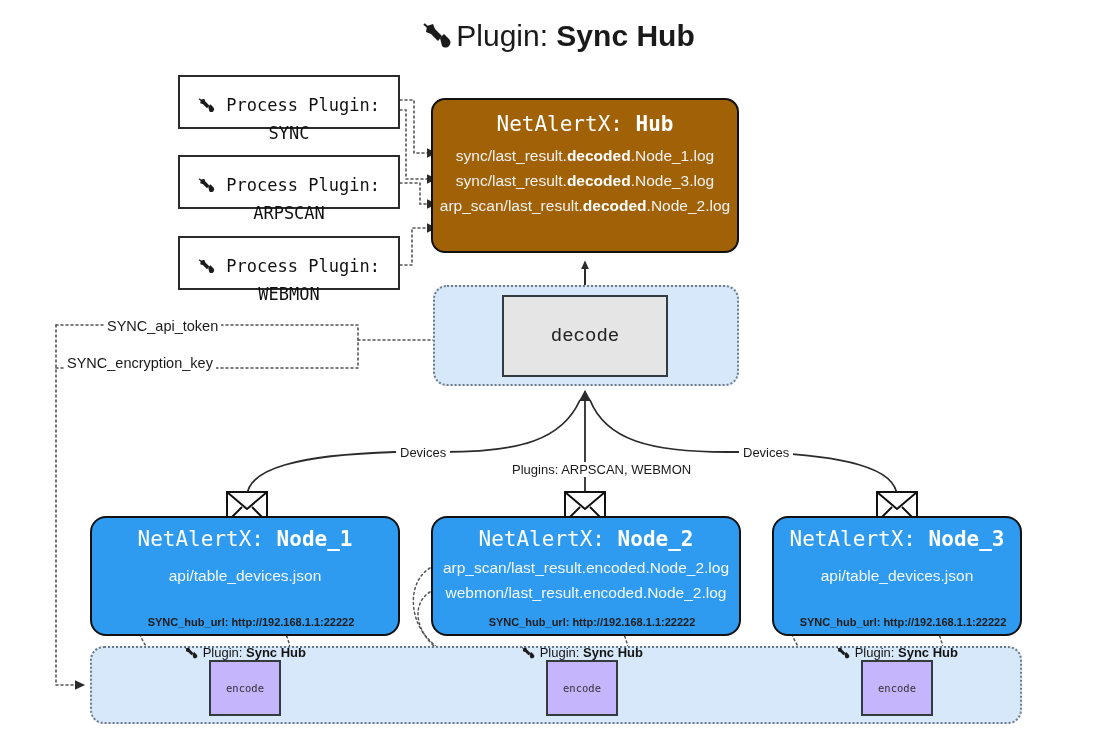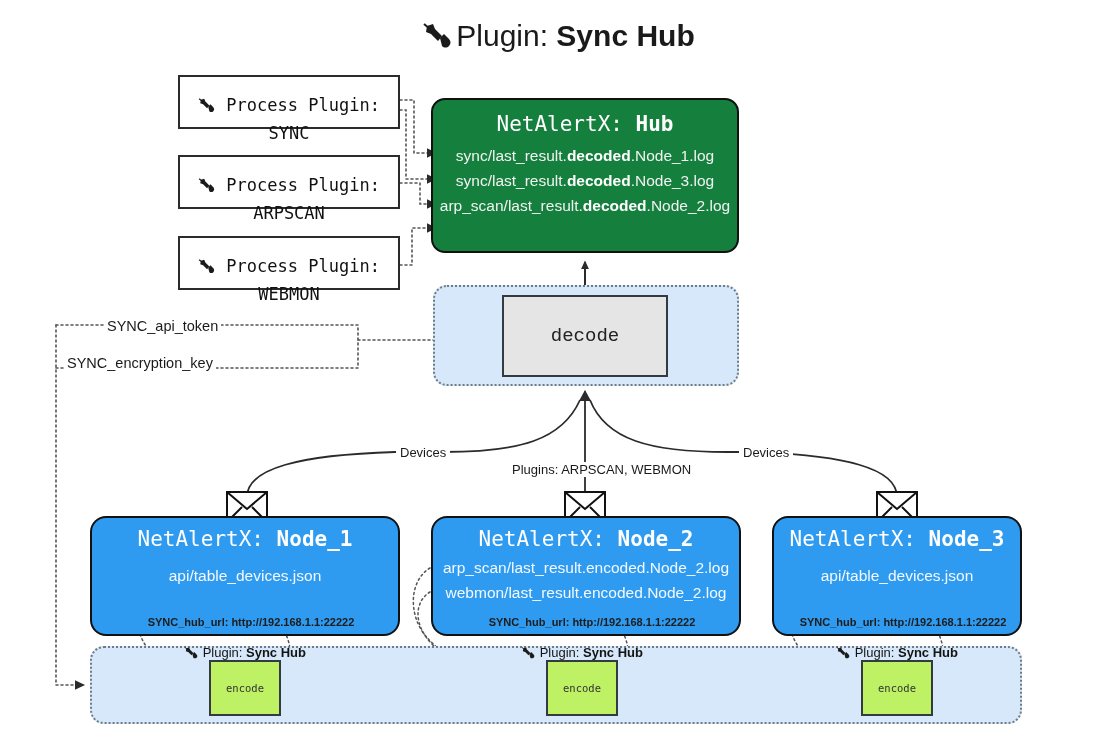--- a/index.html
+++ b/index.html
@@ -79,21 +79,21 @@
     margin-top: 44px;
   }
   #hub {
     position: absolute;
     left: 431px;
     top: 98px;
     width: 308px;
     height: 155px;
     border: 2px solid #111;
     border-radius: 14px;
-    background: #15803d;
+    background: #a16207;
     box-sizing: border-box;
     color: #ffffff;
   }
   #hub .hub-title {
     font-family: "DejaVu Sans Mono", monospace;
     font-size: 21px;
     text-align: center;
     margin-top: 12px;
     white-space: nowrap;
   }
@@ -216,21 +216,21 @@
     height: 78px;
     background: #d6e8fa;
     border: 2px dotted #6f7b86;
     border-radius: 14px;
     box-sizing: border-box;
   }
   .enc-box {
     position: absolute;
     width: 72px;
     height: 56px;
-    background: #bef264;
+    background: #c4b5fd;
     border: 2px solid #333a40;
     box-sizing: border-box;
     font-family: "DejaVu Sans Mono", monospace;
     font-size: 10.5px;
     color: #333;
     display: flex;
     align-items: center;
     justify-content: center;
   }
   #enc1 { left: 209px; top: 660px; }

